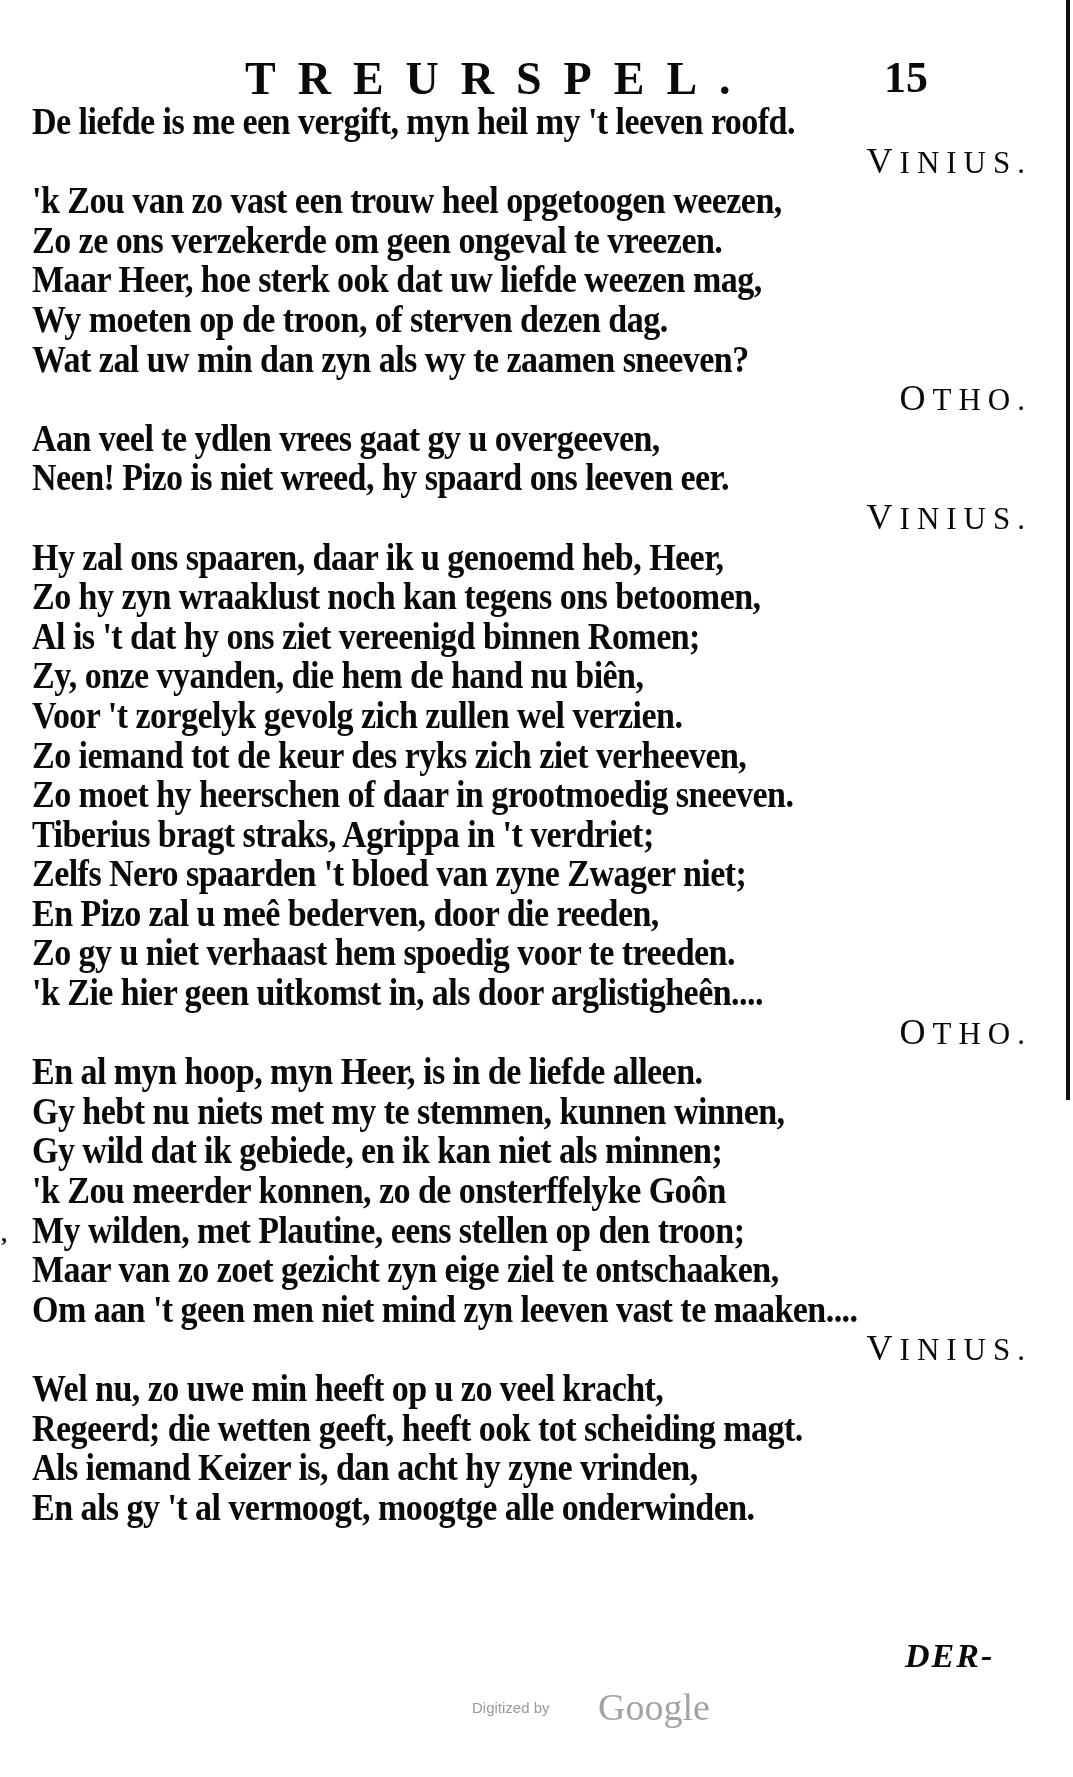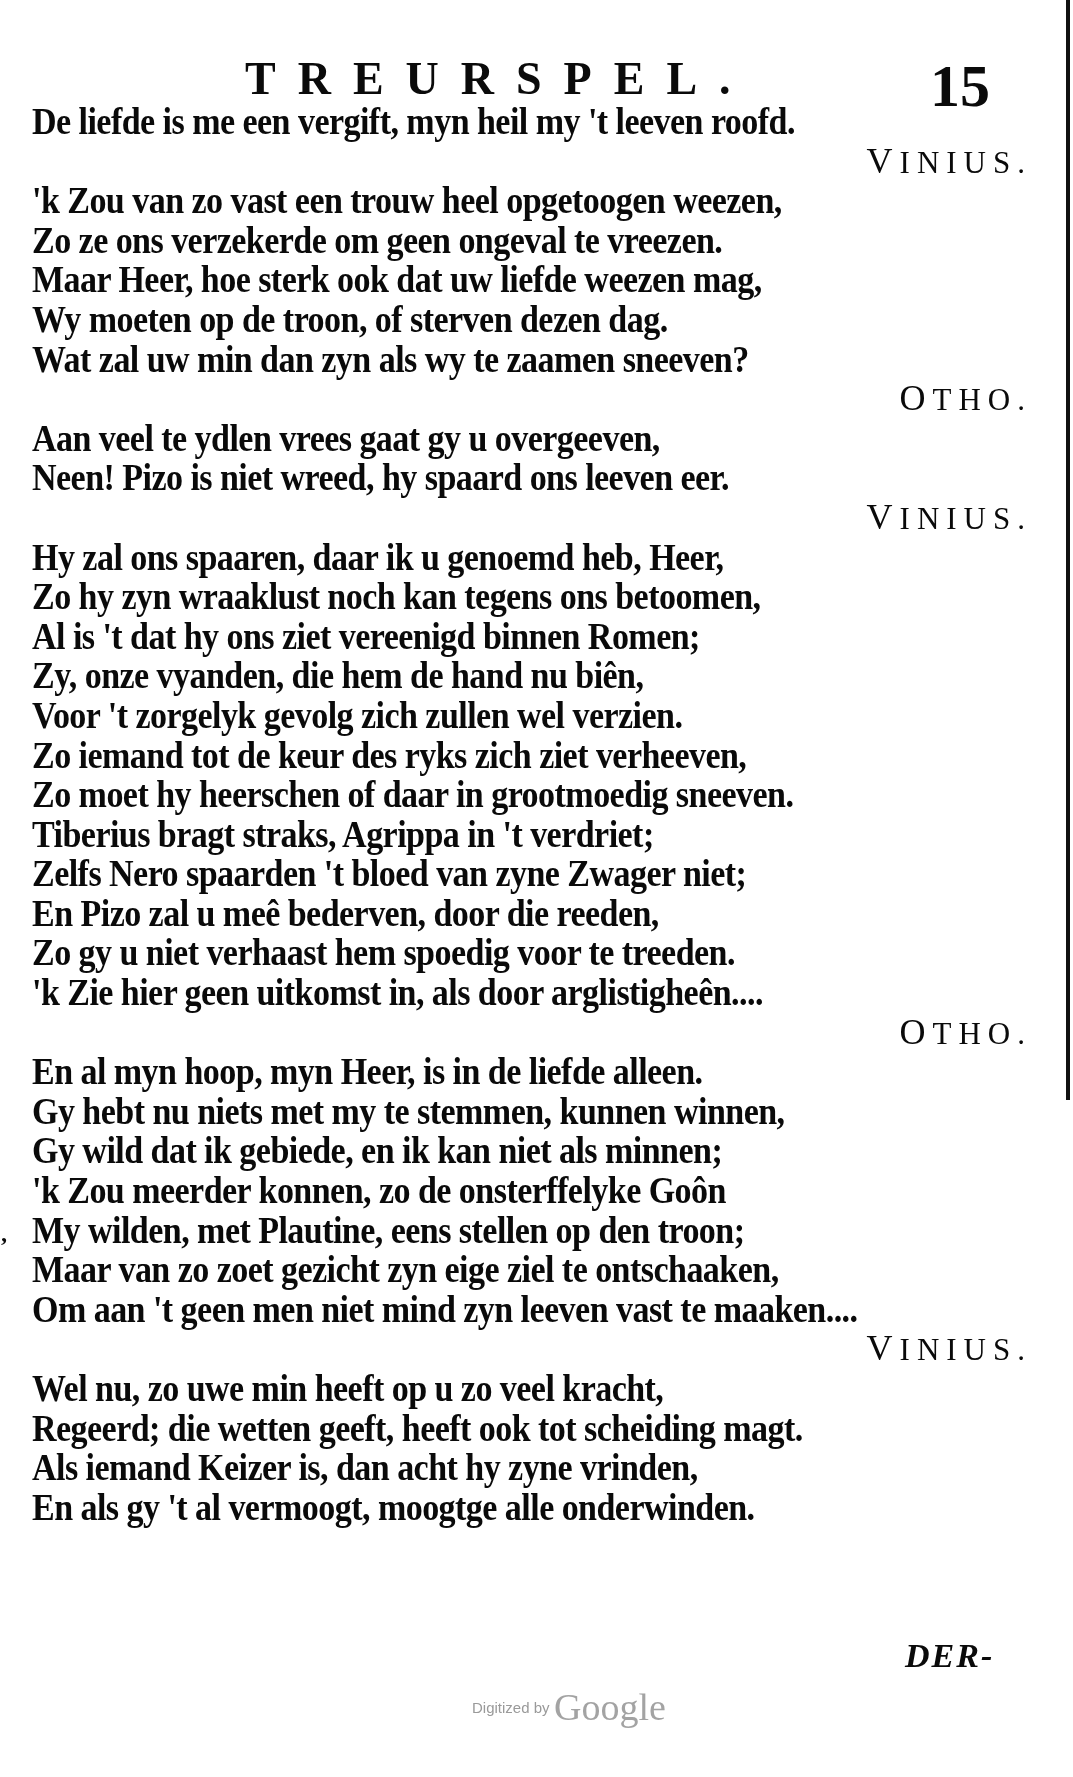--- a/index.html
+++ b/index.html
@@ -2,29 +2,29 @@
 <html><head>
 <meta charset="utf-8">
 <style>
   html, body { margin:0; padding:0; background:#ffffff; }
   body { width:1073px; height:1777px; position:relative; overflow:hidden;
          font-family:"Liberation Serif","DejaVu Serif",serif; color:#0a0a0a; }
   .page { position:absolute; left:0; top:0; width:1073px; height:1777px; }
   .right-rule { position:absolute; left:1066px; top:0; width:4px; height:1100px; background:#111; }
   .running-head { position:absolute; top:52px; left:0; width:960px; height:60px; }
   .running-title { position:absolute; left:245px; top:0; font-size:46px; letter-spacing:22px; font-weight:bold; }
-  .page-number { position:absolute; left:930px; top:0; font-size:60px; font-weight:bold; }
+  .page-number { position:absolute; left:884px; top:0; font-size:44px; font-weight:bold; }
   .text-block { position:absolute; left:32px; top:102px; width:1000px; }
   .line { font-size:37px; line-height:39.6px; height:39.6px; white-space:nowrap; font-weight:bold; letter-spacing:-0.6px; transform:scaleX(0.92); transform-origin:left center; }
   .speaker { font-size:31px; line-height:39.6px; height:39.6px; text-align:right; letter-spacing:7px; font-weight:normal; padding-left:40px; }
   .speaker .cap { font-size:36px; }
   .catchword { position:absolute; left:905px; top:1622px; font-size:34px; font-weight:bold; font-style:italic; letter-spacing:2px;margin-top:15px; }
   .footer { position:absolute; left:472px; top:1685px; color:#9a9a9a; font-family:"Liberation Sans",sans-serif; }
   .footer .small { font-size:15px; vertical-align:middle; }
-  .footer .brand { font-family:"Liberation Serif",serif; font-size:38px; vertical-align:middle; color:#a3a3a3; }
+  .footer .brand { font-family:"Liberation Serif",serif; font-size:38px; vertical-align:middle; color:#a3a3a3;margin-left:44px; }
   .margin-mark { position:absolute; left:0; top:1220px; font-size:24px; font-weight:bold; }
 </style>
 </head>
 <body>
 
 <div class="page">
   <div class="right-rule"></div>
 
   <div class="running-head">
     <span class="running-title">TREURSPEL.</span>

